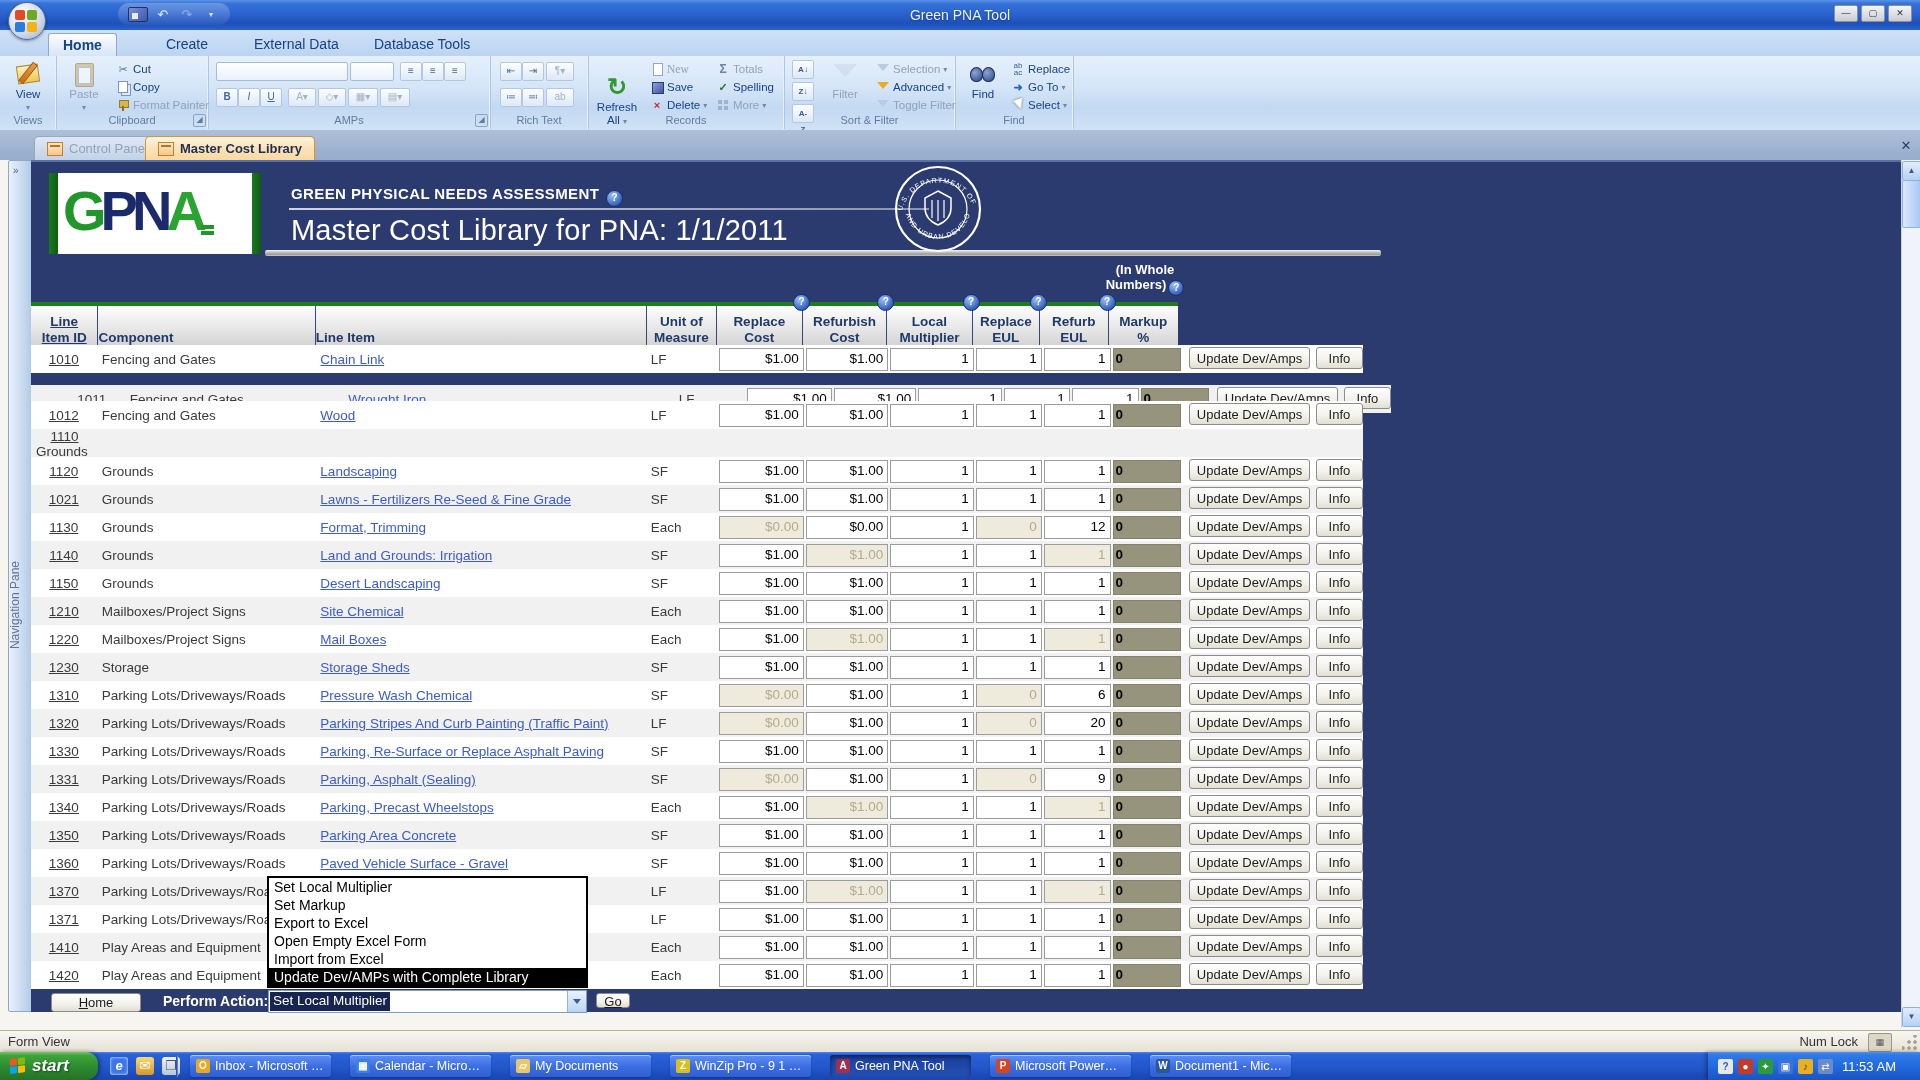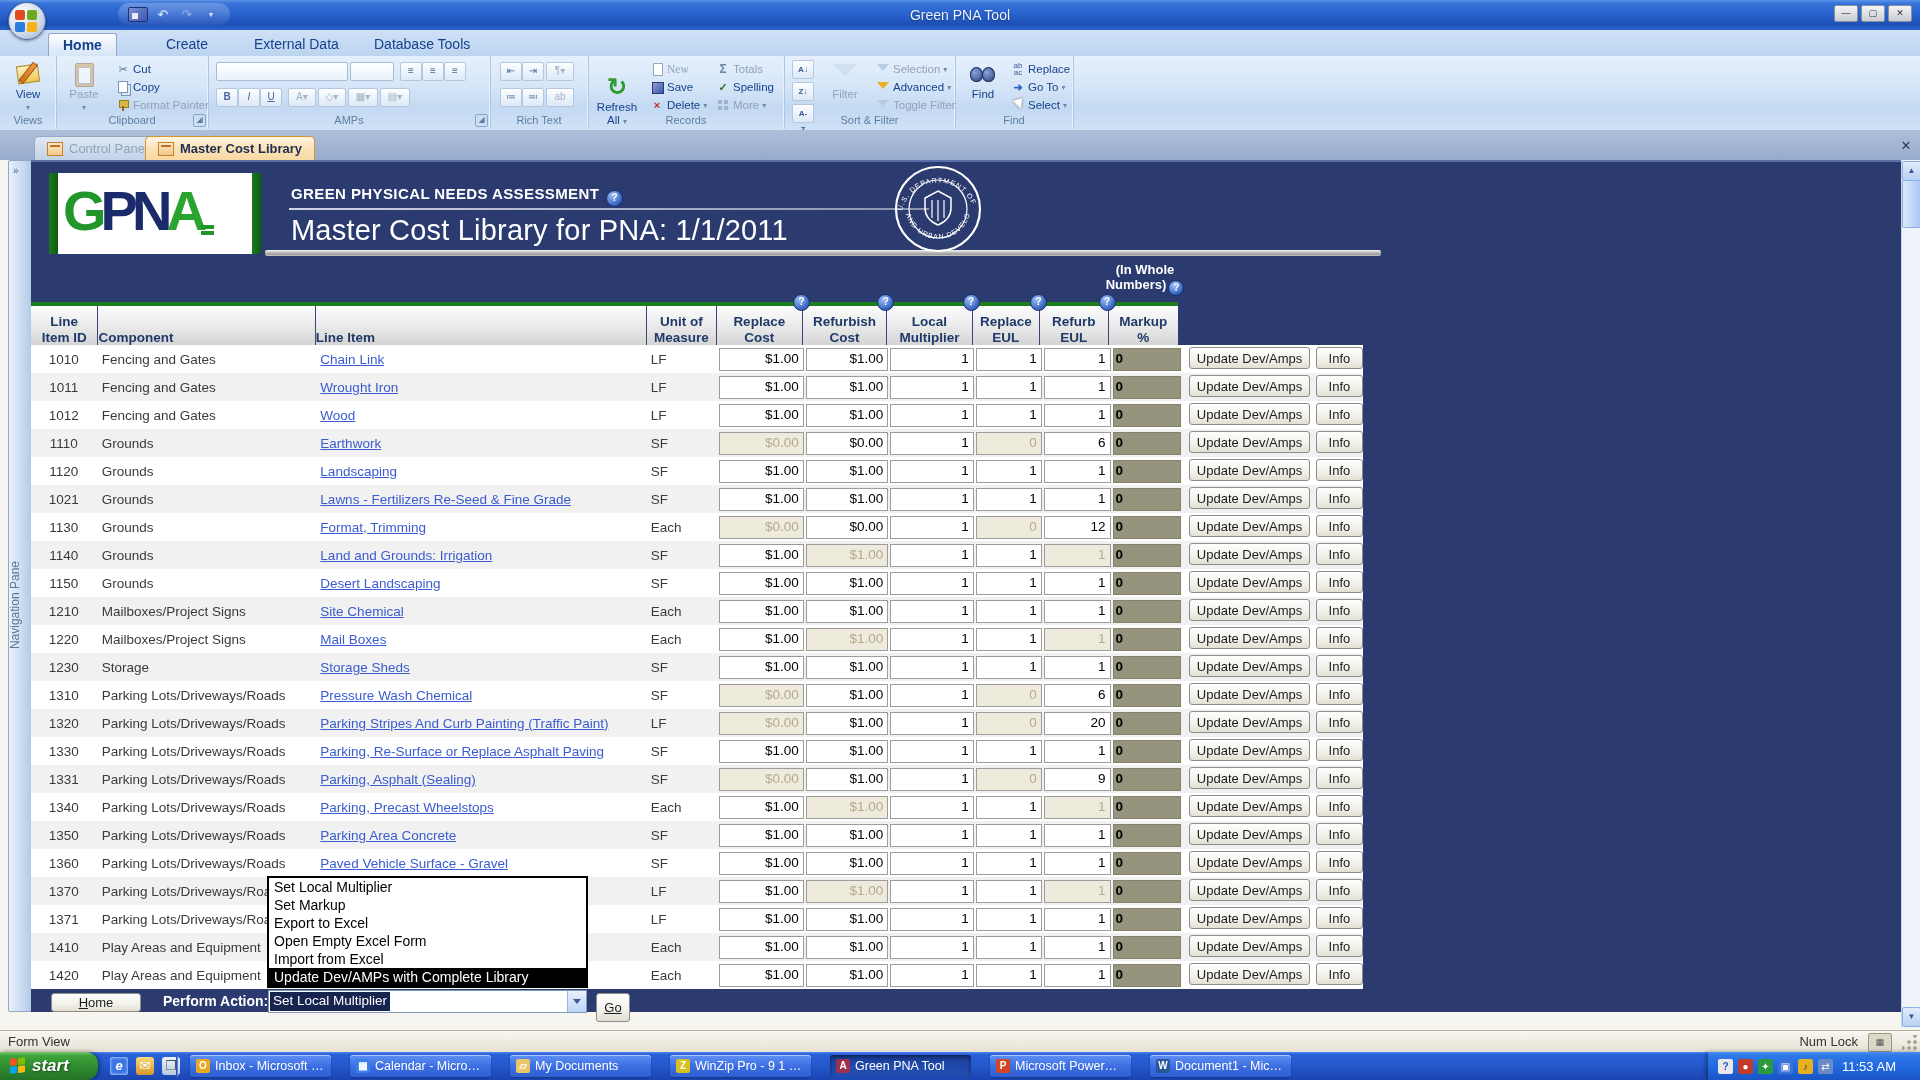--- a/index.html
+++ b/index.html
@@ -142,21 +142,21 @@
   .thead{position:absolute;left:0px;top:140px;width:1147px;height:43px;display:flex;
     border-top:4px solid #1d7e1d;background:linear-gradient(180deg,#fdfdfd,#e6e6e6 55%,#cfcfcf);}
   .th{border-right:1px solid #39466f;color:#1f3968;font-size:13.5px;font-weight:bold;position:relative;
     display:flex;align-items:flex-end;justify-content:center;padding-bottom:3px;text-align:center;white-space:pre-line;line-height:16px;}
   .th.left{justify-content:flex-start;padding-left:5px;text-align:left;}
   .th .helpq{position:absolute;top:-12px;right:-8px;width:15px;height:15px;line-height:14px;z-index:5;}
   .tbody{position:absolute;left:0px;top:183px;width:1870px;}
   .trow{position:absolute;left:0;width:1332px;height:28px;display:flex;background:#fff;font-size:13.5px;color:#3a3a3a;}
   .trow.alt{background:#f1f1f1;}
   .c{display:flex;align-items:center;}
-  .w-id{width:67px;justify-content:center;}
+  .w-id{width:67px;justify-content:center;text-decoration:underline;}
   .w-comp{width:218px;padding-left:5px;}
   .w-item{width:333px;padding-left:5px;}
   .w-uom{width:69px;padding-left:4px;}
   .th.w-id,.th.w-comp,.th.w-item,.th.w-uom{padding-left:0;}
   .link{color:#3b5bd0;text-decoration:underline;cursor:pointer;}
   .ibox{height:20px;margin:3px 1px 0 1px;border:1px solid #9c9c9c;background:#fff;
     font-size:13.5px;color:#000;text-align:right;padding:1px 4px 0 2px;line-height:18px;}
   .w-rc{width:78px;} .w-fc{width:76px;} .w-lm{width:77px;} .w-re{width:59px;} .w-fe{width:60px;}
   .thw-rc{width:86px;} .thw-fc{width:84px;} .thw-lm{width:85px;} .thw-re{width:67px;} .thw-fe{width:68px;} .thw-mk{width:70px;border-right:none;}
   .ibox.dis{background:#eeebdc;color:#b3ab8e;}
@@ -171,21 +171,21 @@
   .actmenu{position:absolute;left:236px;top:714px;width:317px;background:#fff;border:2px solid #000;z-index:40;}
   .actmenu .mitem{height:18px;line-height:18px;font-size:14px;color:#000;padding-left:5px;white-space:nowrap;}
   .actmenu .mitem.hl{background:#000;color:#fff;}
 
   
   .actionbar{position:absolute;left:0;bottom:0;width:1870px;height:24px;}
   .homebtn{position:absolute;left:20px;top:3px;width:90px;height:19px;font-size:13px;}
   .pa-label{position:absolute;left:132px;top:5px;font-size:14px;font-weight:600;color:#fff;}
   .pa-combo{position:absolute;left:237px;top:2px;width:317px;height:21px;background:#fff;border:1px solid #7f9db9;display:flex;}
   .pa-combo .sel{margin:1px 0 1px 1px;padding:0 3px;background:#16244f;color:#fff;font-size:13.5px;line-height:17px;white-space:nowrap;}
-  .gobtn{position:absolute;left:565px;top:3px;width:34px;height:29px;font-size:13px;text-decoration:underline;}
+  .gobtn{position:absolute;left:565px;top:3px;width:34px;height:15px;font-size:13px;text-decoration:underline;}
 
   
   .vscroll{position:absolute;right:0px;top:160px;width:19px;height:868px;background:#f0f4fa;
     box-shadow:inset 1px 0 0 #c8d4e4;}
   .sarrow{position:absolute;left:1px;width:17px;height:18px;background:linear-gradient(180deg,#e2ecfb,#b8d0f2);
     border:1px solid #8cb0e8;border-radius:2px;color:#34559b;font-size:8px;text-align:center;line-height:17px;}
   .sthumb{position:absolute;left:1px;top:20px;width:17px;height:46px;background:linear-gradient(90deg,#dce9fb,#aac8f2);
     border:1px solid #8cb0e8;border-radius:2px;}
 
   
@@ -493,21 +493,21 @@
           <div class="c w-uom">LF</div>
           <div class="ibox w-rc">$1.00</div>
           <div class="ibox w-fc">$1.00</div>
           <div class="ibox w-lm">1</div>
           <div class="ibox w-re">1</div>
           <div class="ibox w-fe">1</div>
           <div class="ibox mk">0</div>
           <button class="xp-btn upd">Update Dev/Amps</button>
           <button class="xp-btn info">Info</button>
         </div>
-        <div class="trow alt" style="top: 28px;">
+        <div class="trow alt" style="top: 40px; padding-left: 28px;">
           <div class="c w-id">1011</div>
           <div class="c w-comp">Fencing and Gates</div>
           <div class="c w-item">
             <span class="link">Wrought Iron</span>
           </div>
           <div class="c w-uom">LF</div>
           <div class="ibox w-rc">$1.00</div>
           <div class="ibox w-fc">$1.00</div>
           <div class="ibox w-lm">1</div>
           <div class="ibox w-re">1</div>
@@ -525,21 +525,21 @@
           <div class="c w-uom">LF</div>
           <div class="ibox w-rc">$1.00</div>
           <div class="ibox w-fc">$1.00</div>
           <div class="ibox w-lm">1</div>
           <div class="ibox w-re">1</div>
           <div class="ibox w-fe">1</div>
           <div class="ibox mk">0</div>
           <button class="xp-btn upd">Update Dev/Amps</button>
           <button class="xp-btn info">Info</button>
         </div>
-        <div class="trow alt" style="top: 84px;">
+        <div class="trow alt" style="top: 84px; flex-direction: column;">
           <div class="c w-id">1110</div>
           <div class="c w-comp">Grounds</div>
           <div class="c w-item">
             <span class="link">Earthwork</span>
           </div>
           <div class="c w-uom">SF</div>
           <div class="ibox w-rc dis">$0.00</div>
           <div class="ibox w-fc">$0.00</div>
           <div class="ibox w-lm">1</div>
           <div class="ibox w-re dis">0</div>

